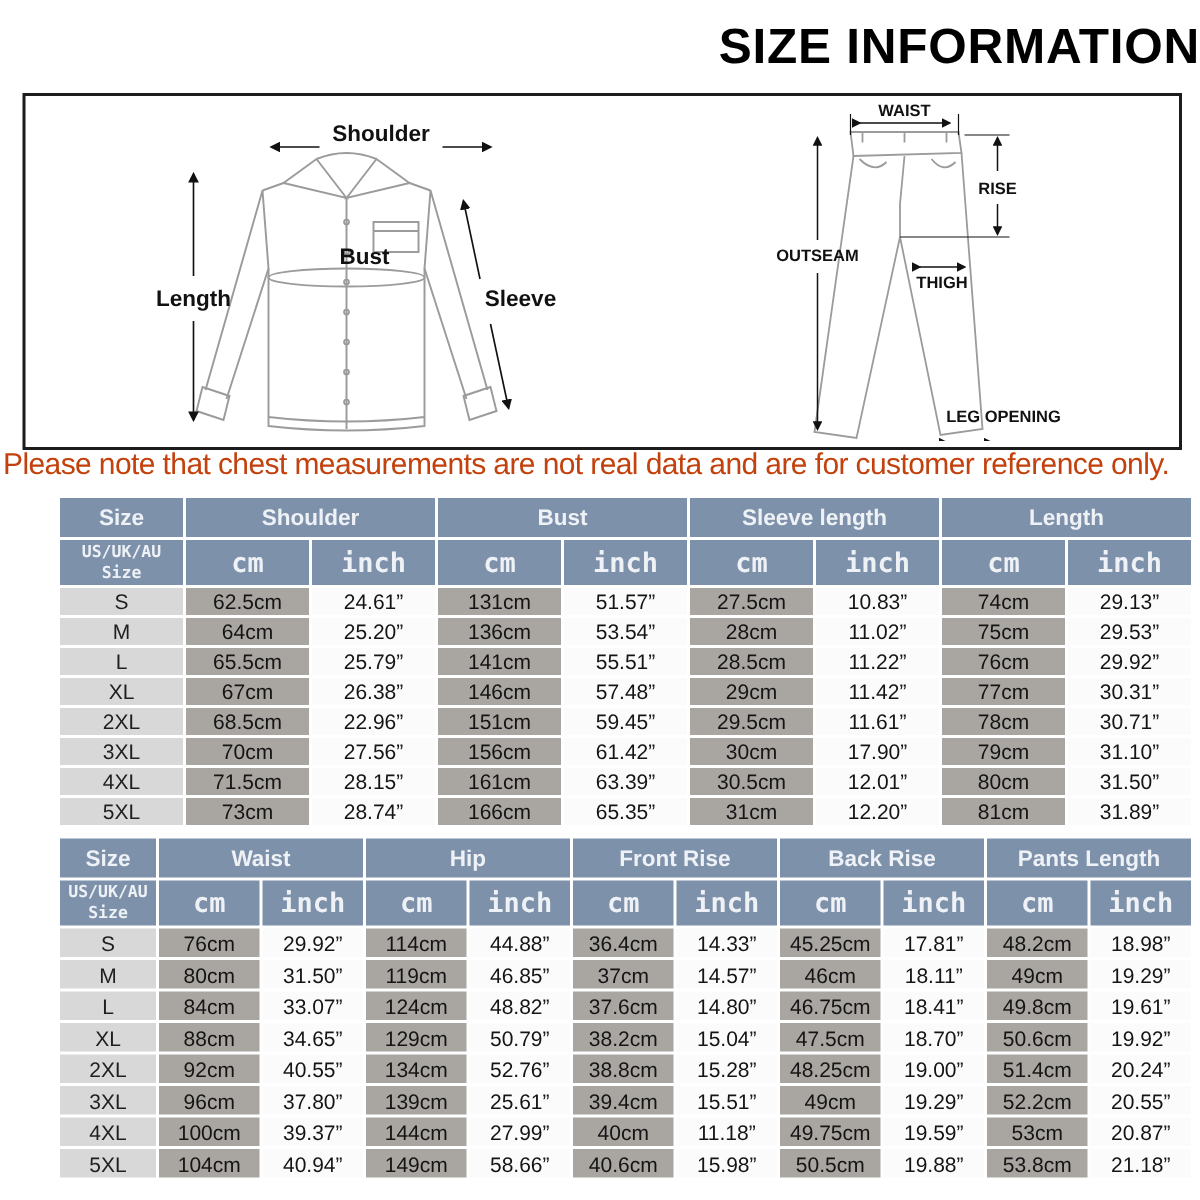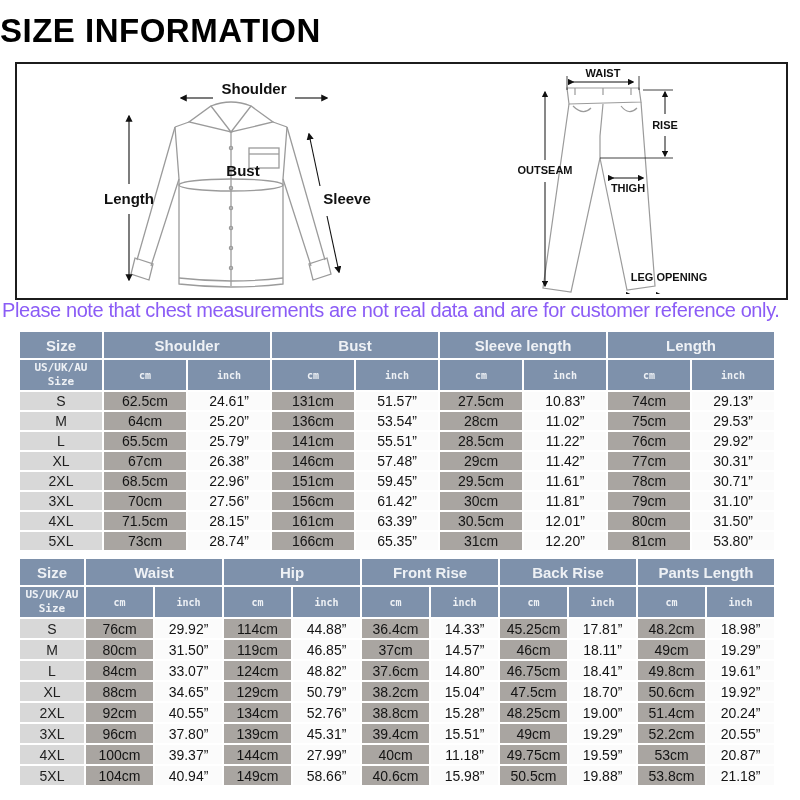--- a/index.html
+++ b/index.html
@@ -1,43 +1,43 @@
 <!DOCTYPE html>
 <html style="--header-bg: #7e91ab; --header-text: #eef1f5; --size-cell-bg: #d8d8d8; --cm-cell-bg: #a9a5a1; --inch-cell-bg: #fbfbfb;"><head>
 <meta charset="utf-8">
 <style>
   html,body{margin:0;padding:0;}
   body{
     width:800px;height:800px;position:relative;background:#ffffff;
     font-family:"Liberation Sans", sans-serif;overflow:hidden;
   }
   .title{
-    position:absolute;top:12px;left:0;width:800px;text-align:left;
+    position:absolute;top:12px;left:0;width:800px;text-align:right;
     font-size:33px;font-weight:bold;color:#000;letter-spacing:0.5px;
   }
   .diagram-box{
     position:absolute;left:15px;top:62px;width:769px;height:234px;
     border:2px solid #1c1c1c;background:#fff;
   }
   .note{
     position:absolute;top:299px;left:2px;width:797px;
-    font-size:20px;letter-spacing:-0.4px;white-space:nowrap;color:#8b5cf6;
+    font-size:20px;letter-spacing:-0.4px;white-space:nowrap;color:#c2410c;
   }
-  table{border-collapse:separate;border-spacing:2px;table-layout:fixed;position:absolute;left:18px;}
+  table{border-collapse:separate;border-spacing:2px;table-layout:fixed;position:absolute;left:38px;}
   #table-shirt{top:330px;}
   #table-pants{top:557px;}
   #table-shirt col.size{width:82px;} #table-shirt col.unit{width:82px;}
   #table-pants col.size{width:64px;} #table-pants col.unit{width:67px;}
   td{text-align:center;vertical-align:middle;padding:0;overflow:hidden;white-space:nowrap;}
   tr.h1{height:26px;}
   tr.h2{height:30px;}
   #table-shirt tr.data{height:18px;}
   #table-pants tr.data{height:19px;}
   .hdr{background:var(--header-bg);color:var(--header-text);font-weight:bold;font-size:15px;}
-  .hdr.unit{font-family:"DejaVu Sans Mono", monospace;font-size:10px;margin-top:34px;}
+  .hdr.unit{font-family:"DejaVu Sans Mono", monospace;font-size:18px;margin-top:34px;}
   .hdr.us{font-family:"DejaVu Sans Mono", monospace;font-size:11px;line-height:1.25;}
   .size-cell{background:var(--size-cell-bg);font-size:14px;color:#1f1f1f;}
   .cm-cell{background:var(--cm-cell-bg);font-size:14px;color:#141414;}
   .inch-cell{background:var(--inch-cell-bg);font-size:14px;color:#141414;}
   svg text{font-family:"Liberation Sans", sans-serif;fill:#111;}
   .g-label{font-size:15px;font-weight:bold;}
   .p-label{font-size:11px;font-weight:bold;}
 </style>
 </head>
 <body>
@@ -207,21 +207,21 @@
         <td class="cm-cell">78cm</td>
         <td class="inch-cell">30.71”</td>
       </tr>
       <tr class="data">
         <td class="size-cell">3XL</td>
         <td class="cm-cell">70cm</td>
         <td class="inch-cell">27.56”</td>
         <td class="cm-cell">156cm</td>
         <td class="inch-cell">61.42”</td>
         <td class="cm-cell">30cm</td>
-        <td class="inch-cell">11.81”</td>
+        <td class="inch-cell">17.90”</td>
         <td class="cm-cell">79cm</td>
         <td class="inch-cell">31.10”</td>
       </tr>
       <tr class="data">
         <td class="size-cell">4XL</td>
         <td class="cm-cell">71.5cm</td>
         <td class="inch-cell">28.15”</td>
         <td class="cm-cell">161cm</td>
         <td class="inch-cell">63.39”</td>
         <td class="cm-cell">30.5cm</td>
@@ -231,21 +231,21 @@
       </tr>
       <tr class="data">
         <td class="size-cell">5XL</td>
         <td class="cm-cell">73cm</td>
         <td class="inch-cell">28.74”</td>
         <td class="cm-cell">166cm</td>
         <td class="inch-cell">65.35”</td>
         <td class="cm-cell">31cm</td>
         <td class="inch-cell">12.20”</td>
         <td class="cm-cell">81cm</td>
-        <td class="inch-cell">53.80”</td>
+        <td class="inch-cell">31.89”</td>
       </tr>
     </tbody>
   </table>
 <table id="table-pants">
     <colgroup>
       <col class="size">
       <col class="unit">
       <col class="unit">
       <col class="unit">
       <col class="unit">
@@ -341,21 +341,21 @@
         <td class="cm-cell">48.25cm</td>
         <td class="inch-cell">19.00”</td>
         <td class="cm-cell">51.4cm</td>
         <td class="inch-cell">20.24”</td>
       </tr>
       <tr class="data">
         <td class="size-cell">3XL</td>
         <td class="cm-cell">96cm</td>
         <td class="inch-cell">37.80”</td>
         <td class="cm-cell">139cm</td>
-        <td class="inch-cell">45.31”</td>
+        <td class="inch-cell">25.61”</td>
         <td class="cm-cell">39.4cm</td>
         <td class="inch-cell">15.51”</td>
         <td class="cm-cell">49cm</td>
         <td class="inch-cell">19.29”</td>
         <td class="cm-cell">52.2cm</td>
         <td class="inch-cell">20.55”</td>
       </tr>
       <tr class="data">
         <td class="size-cell">4XL</td>
         <td class="cm-cell">100cm</td>

